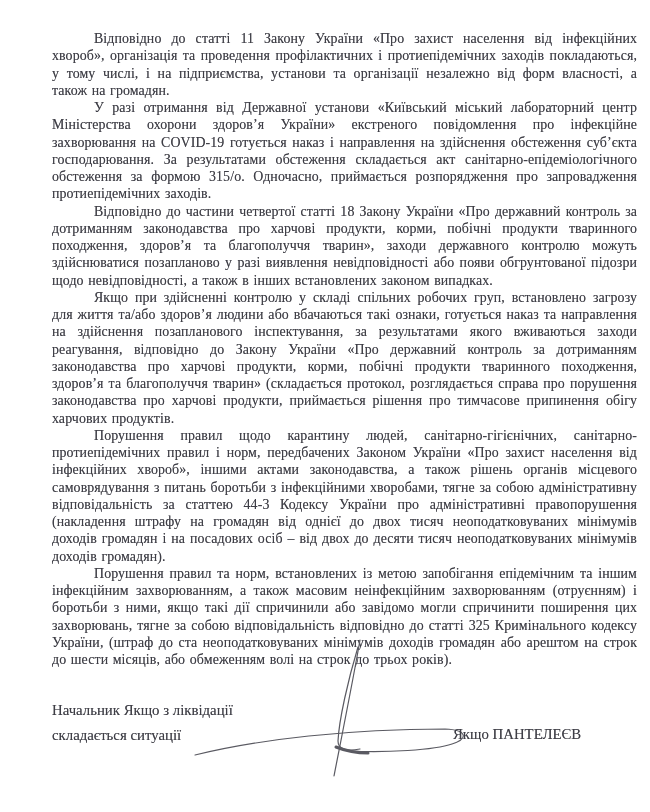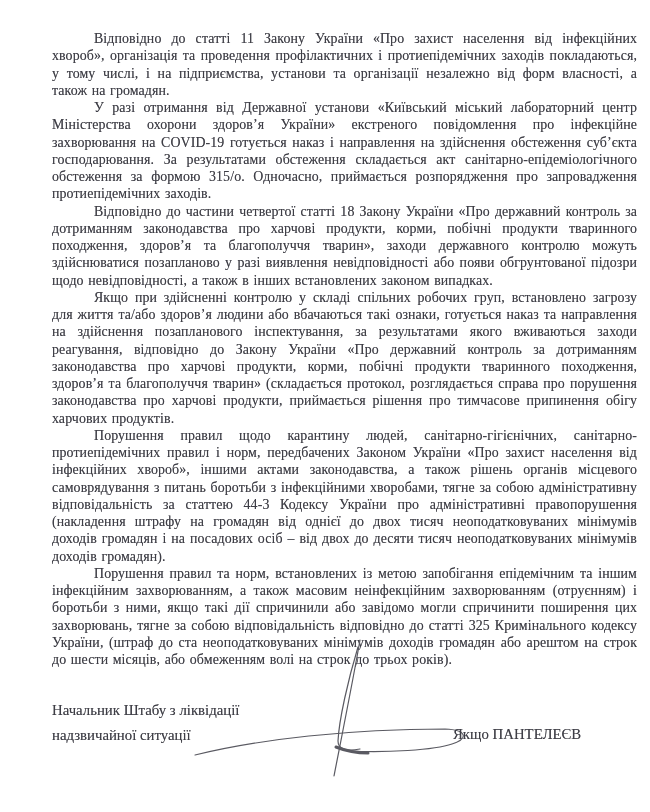--- a/index.html
+++ b/index.html
@@ -69,22 +69,22 @@
   <div class="content">
     <p class="para">Відповідно до статті 11 Закону України «Про захист населення від інфекційних хвороб», організація та проведення профілактичних і протиепідемічних заходів покладаються, у тому числі, і на підприємства, установи та організації незалежно від форм власності, а також на громадян.</p>
     <p class="para">У разі отримання від Державної установи «Київський міський лабораторний центр Міністерства охорони здоров’я України» екстреного повідомлення про інфекційне захворювання на COVID-19 готується наказ і направлення на здійснення обстеження суб’єкта господарювання. За результатами обстеження складається акт санітарно-епідеміологічного обстеження за формою 315/о. Одночасно, приймається розпорядження про запровадження протиепідемічних заходів.</p>
     <p class="para">Відповідно до частини четвертої статті 18 Закону України «Про державний контроль за дотриманням законодавства про харчові продукти, корми, побічні продукти тваринного походження, здоров’я та благополуччя тварин», заходи державного контролю можуть здійснюватися позапланово у разі виявлення невідповідності або появи обгрунтованої підозри щодо невідповідності, а також в інших встановлених законом випадках.</p>
     <p class="para">Якщо при здійсненні контролю у складі спільних робочих груп, встановлено загрозу для життя та/або здоров’я людини або вбачаються такі ознаки, готується наказ та направлення на здійснення позапланового інспектування, за результатами якого вживаються заходи реагування, відповідно до Закону України «Про державний контроль за дотриманням законодавства про харчові продукти, корми, побічні продукти тваринного походження, здоров’я та благополуччя тварин» (складається протокол, розглядається справа про порушення законодавства про харчові продукти, приймається рішення про тимчасове припинення обігу харчових продуктів.</p>
     <p class="para">Порушення правил щодо карантину людей, санітарно-гігієнічних, санітарно-протиепідемічних правил і норм, передбачених Законом України «Про захист населення від інфекційних хвороб», іншими актами законодавства, а також рішень органів місцевого самоврядування з питань боротьби з інфекційними хворобами, тягне за собою адміністративну відповідальність за статтею 44-3 Кодексу України про адміністративні правопорушення (накладення штрафу на громадян від однієї до двох тисяч неоподатковуваних мінімумів доходів громадян і на посадових осіб – від двох до десяти тисяч неоподатковуваних мінімумів доходів громадян).</p>
     <p class="para">Порушення правил та норм, встановлених із метою запобігання епідемічним та іншим інфекційним захворюванням, а також масовим неінфекційним захворюванням (отруєнням) і боротьби з ними, якщо такі дії спричинили або завідомо могли спричинити поширення цих захворювань, тягне за собою відповідальність відповідно до статті 325 Кримінального кодексу України, (штраф до ста неоподатковуваних мінімумів доходів громадян або арештом на строк до шести місяців, або обмеженням волі на строк до трьох років).</p>
   </div>
 
   <div class="sig-title">
-    <div>Начальник Штабу з ліквідації</div>
-    <div>надзвичайної ситуації</div>
+    <div>Начальник Якщо з ліквідації</div>
+    <div>складається ситуації</div>
   </div>
 
   <svg class="sig-svg" viewBox="0 0 340 155" xmlns="http://www.w3.org/2000/svg" aria-hidden="true">
 
     <path d="M 45 120 C 110 104, 200 94, 295 94 C 318 95, 318 104, 302 109 C 285 115, 235 118, 200 116" stroke-width="1.1"></path>
 
     <path d="M 210 5 C 204 40, 192 100, 184 141" stroke-width="1.2"></path>
 
     <path d="M 208 12 C 198 45, 189 85, 188 106 C 188 114, 196 117, 210 114" stroke-width="1.2"></path>
 

